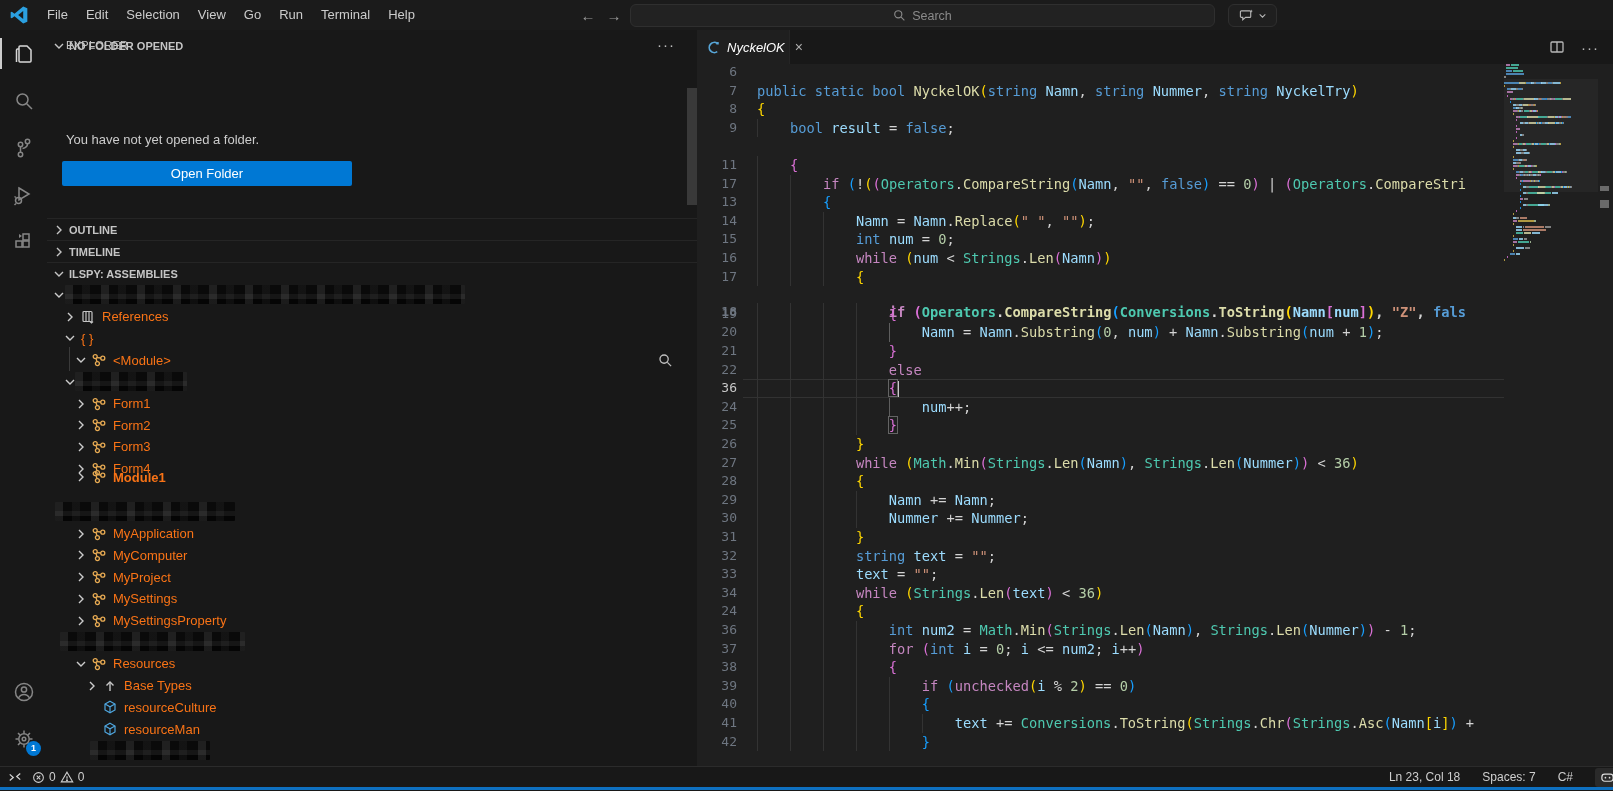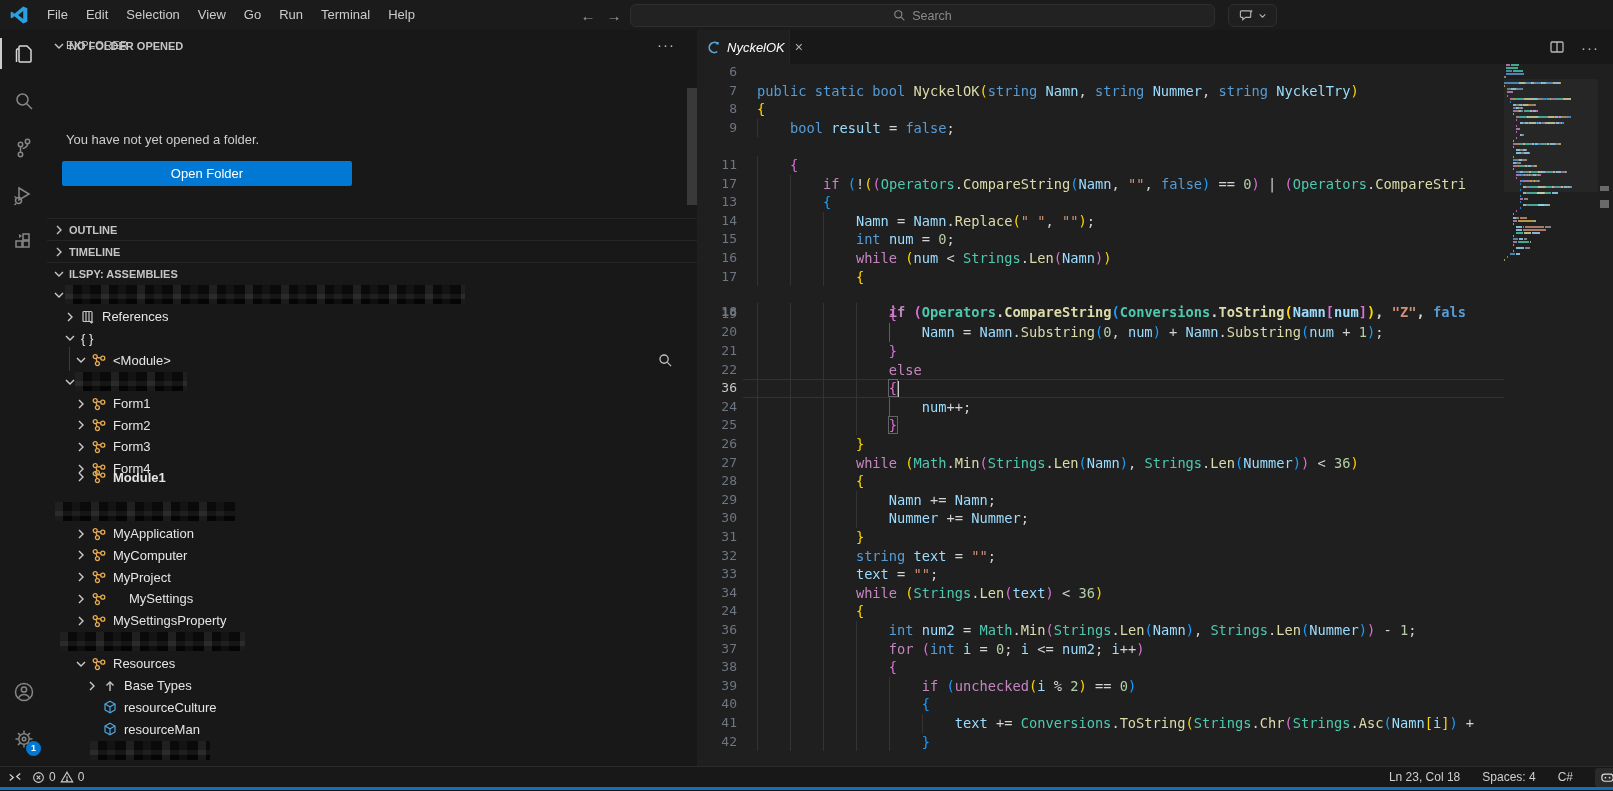--- a/index.html
+++ b/index.html
@@ -38,21 +38,21 @@
   .nfo-header{position:absolute;left:4px;top:8px;display:flex;align-items:center;gap:2px;font-size:11px;font-weight:bold;color:#c5c5c5;}
   .w-line1{position:absolute;left:19px;top:72px;color:#cccccc;}
   .open-folder{position:absolute;left:15px;top:101px;width:290px;height:25px;background:#0078d4;border:none;border-radius:2px;
                color:#ffffff;font-size:13px;font-family:"Liberation Sans",sans-serif;}
   .w-line2{position:absolute;left:19px;top:139px;width:620px;color:#cccccc;}
   .w-link{color:#4daafc;cursor:pointer;}
   .tree{position:absolute;left:0;top:254px;width:100%;height:482px;}
   .tree-row{position:absolute;left:0;width:100%;height:22px;display:flex;align-items:center;}
   .twisty{position:absolute;width:16px;height:16px;display:flex;align-items:center;justify-content:center;color:#cccccc;}
   .t-icon{position:absolute;width:16px;height:16px;display:flex;align-items:center;justify-content:center;}
-  .t-label{position:absolute;white-space:nowrap;color:#e5e5e5;}
+  .t-label{position:absolute;white-space:nowrap;color:#f97316;}
   .redact{position:absolute;height:19px;top:1px;border-radius:1px;
      background-image:
        repeating-linear-gradient(90deg, rgba(255,255,255,.09) 0 8px, rgba(255,255,255,0) 8px 17px, rgba(255,255,255,.04) 17px 25px, rgba(255,255,255,0) 25px 36px),
        repeating-linear-gradient(0deg,#050505 0 5px,#161616 5px 10px,#0a0a0a 10px 19px);}
   .tree-guide{position:absolute;width:1px;background:#3a3a3a;}
   .sb-scroll{position:absolute;right:0px;top:58px;width:10px;height:117px;background:rgba(121,121,121,.35);}
   .row-action{position:absolute;right:24px;color:#c0c0c0;}
   
   .editor{position:absolute;left:697px;top:30px;width:916px;height:736px;background:#1f1f1f;}
   .tabbar{position:absolute;left:0;top:0;width:100%;height:34px;background:#181818;}
@@ -436,21 +436,21 @@
           </span>
           <span class="t-icon" style="left: 44px;">
             <svg width="16" height="16" viewBox="0 0 16 16" fill="none" stroke="#e8ab53" stroke-width="1.3">
               <circle cx="4.2" cy="4.6" r="2"></circle>
               <circle cx="11.8" cy="6.2" r="2"></circle>
               <circle cx="6.4" cy="11.6" r="2"></circle>
               <line x1="5.9" y1="5.6" x2="10" y2="6"></line>
               <line x1="5" y1="6.4" x2="6" y2="9.7"></line>
             </svg>
           </span>
-          <span class="t-label" style="left: 82px;">MySettings</span>
+          <span class="t-label" style="left: 66px;">MySettings</span>
         </div>
         <div class="tree-row" style="top: 325.5px;">
           <span class="twisty" style="left: 26px;">
             <svg width="16" height="16" viewBox="0 0 16 16" fill="none" stroke="#cccccc" stroke-width="1.4">
               <polyline points="6,4 10,8 6,12"></polyline>
             </svg>
           </span>
           <span class="t-icon" style="left: 44px;">
             <svg width="16" height="16" viewBox="0 0 16 16" fill="none" stroke="#e8ab53" stroke-width="1.3">
               <circle cx="4.2" cy="4.6" r="2"></circle>
@@ -1151,21 +1151,21 @@
         <svg width="14" height="14" viewBox="0 0 16 16" fill="none" stroke="#cfcfcf" stroke-width="1.3">
             <path d="M8 2.5L14.5 13.5H1.5L8 2.5z"></path>
             <line x1="8" y1="7" x2="8" y2="10"></line>
             <circle cx="8" cy="11.8" r="0.5" fill="#cfcfcf"></circle>
           </svg>
         <span>0</span>
       </span>
     </div>
     <div class="sb-right">
       <span>Ln 23, Col 18</span>
-      <span>Spaces: 4</span>
+      <span>Spaces: 7</span>
       <span>C#</span>
       <span class="copilot-chip">
         <svg width="15" height="15" viewBox="0 0 16 16" fill="none" stroke="#dcdcdc" stroke-width="1.3">
             <rect x="2" y="4.5" width="12" height="7.5" rx="3"></rect>
             <circle cx="5.8" cy="8.2" r="0.9" fill="#dcdcdc" stroke="none"></circle>
             <circle cx="10.2" cy="8.2" r="0.9" fill="#dcdcdc" stroke="none"></circle>
           </svg>
       </span>
     </div>
   </div>

